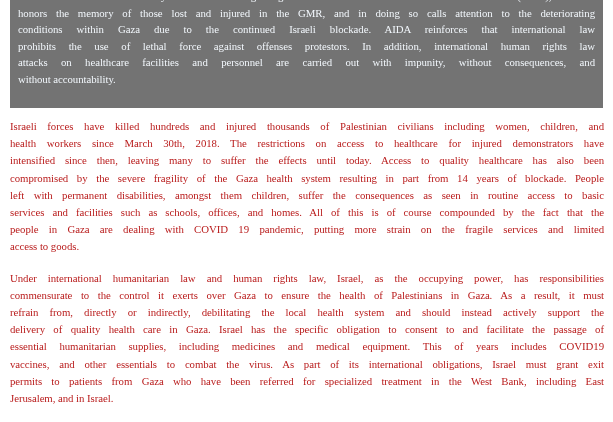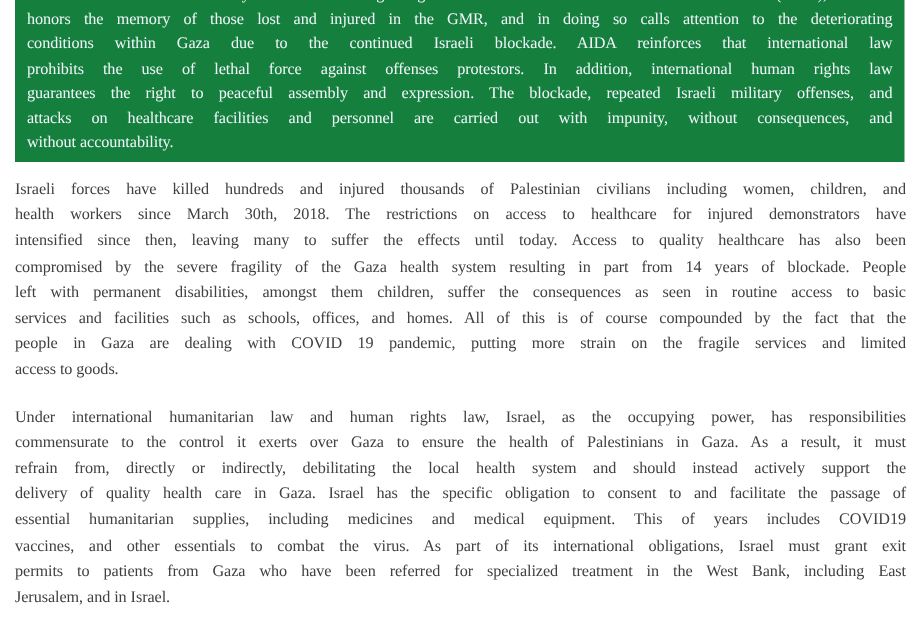--- a/index.html
+++ b/index.html
@@ -11,40 +11,40 @@
   }
   .page {
     position: relative;
     width: 613px; height: 422px;
     background: #ffffff;
   }
   .banner {
     position: absolute;
     left: 10px; top: 0;
     width: 593px; height: 108px;
-    background: #15803d;
+    background: #737373;
     box-sizing: border-box;
     padding: 0 8px;
     overflow: hidden;
     color: #f2f7fc;
   }
   .banner-text { margin-top: -12px; }
   .jline {
     font-size: 10.8px;
     line-height: 16.5px;
     letter-spacing: -0.05px;
     text-align: justify;
     text-align-last: justify;
   }
   .banner .lines .jline:last-child { text-align-last: left; }
   .body-text {
     position: absolute;
     left: 10px; top: 118px;
     width: 594px;
-    color: #404040;
+    color: #b91c1c;
   }
   .body-text .jline { line-height: 17.2px; }
   .paragraph .jline:last-child { text-align-last: left; }
   .paragraph + .paragraph { margin-top: 14px; }
 </style>
 </head>
 <body>
 
 <div class="page">
 
@@ -52,21 +52,20 @@
     <div class="banner-text">
       <div class="jline">On the third anniversary of the beginning of the Great March of Return (GMR), AIDA</div>
       <div class="lines">
 
           <div class="jline">honors the memory of those lost and injured in the GMR, and in doing so calls attention to the deteriorating</div>
 
           <div class="jline">conditions within Gaza due to the continued Israeli blockade. AIDA reinforces that international law</div>
 
           <div class="jline">prohibits the use of lethal force against offenses protestors. In addition, international human rights law</div>
 
-          <div class="jline">guarantees the right to peaceful assembly and expression.  The blockade, repeated Israeli military offenses, and</div>
 
           <div class="jline">attacks on healthcare facilities and personnel are carried out with impunity, without consequences, and</div>
 
           <div class="jline">without accountability.</div>
         </div>
     </div>
   </section>
 
   <section class="body-text">
     <div class="paragraph">

